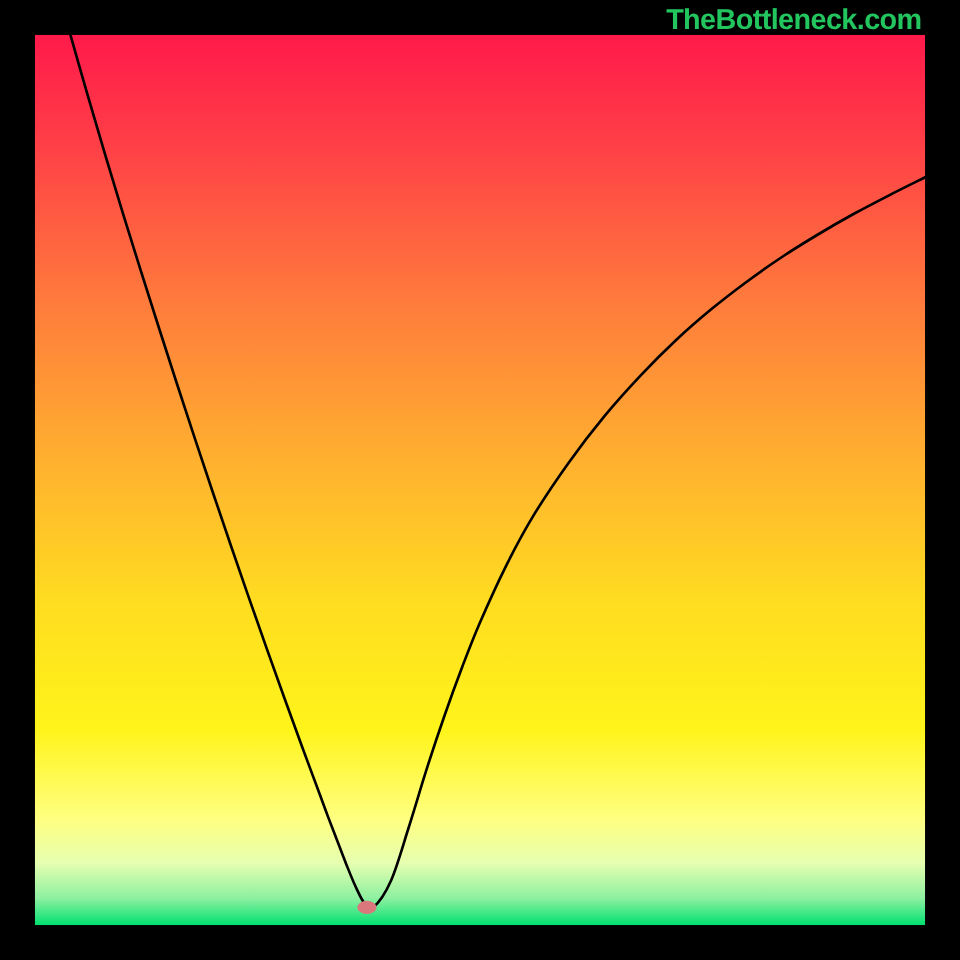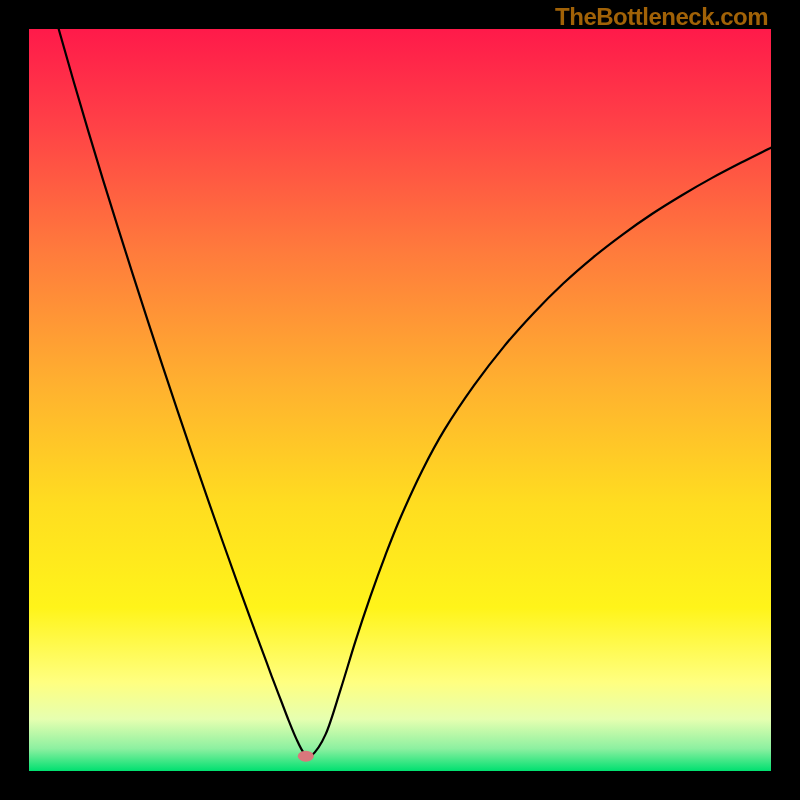--- a/index.html
+++ b/index.html
@@ -17,21 +17,21 @@
     width: 742px;
     height: 742px;
   }
   .watermark {
     position: absolute;
     top: 3px;
     right: 32px;
     font-family: Arial, Helvetica, sans-serif;
     font-size: 24px;
     font-weight: 600;
-    color: #a16207;
+    color: #22c55e;
     letter-spacing: -0.5px;
   }
   svg {
     display: block;
   }
 </style>
 </head>
 <body>
 
 <div class="watermark">TheBottleneck.com</div>

